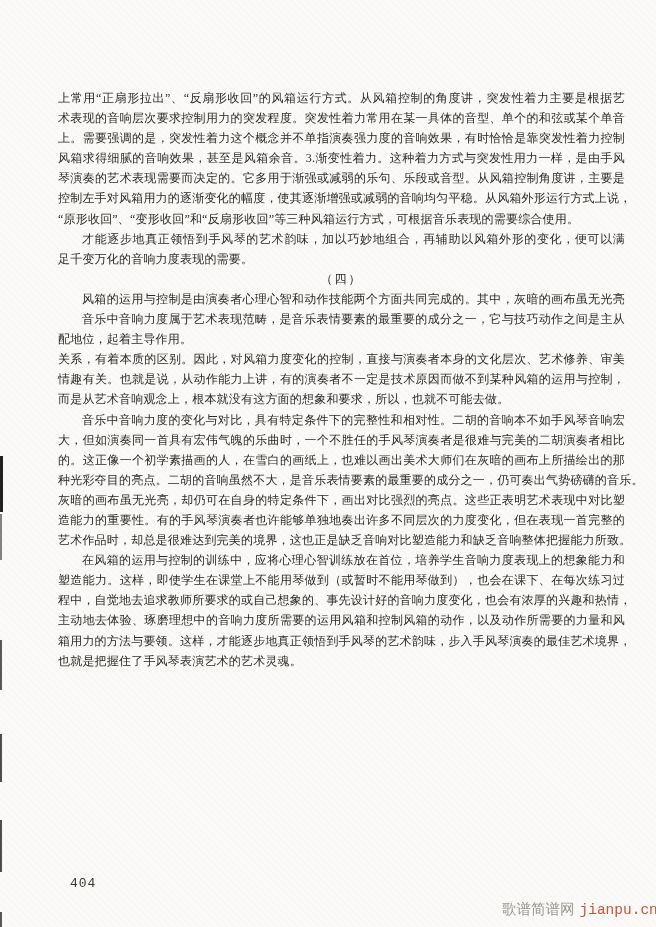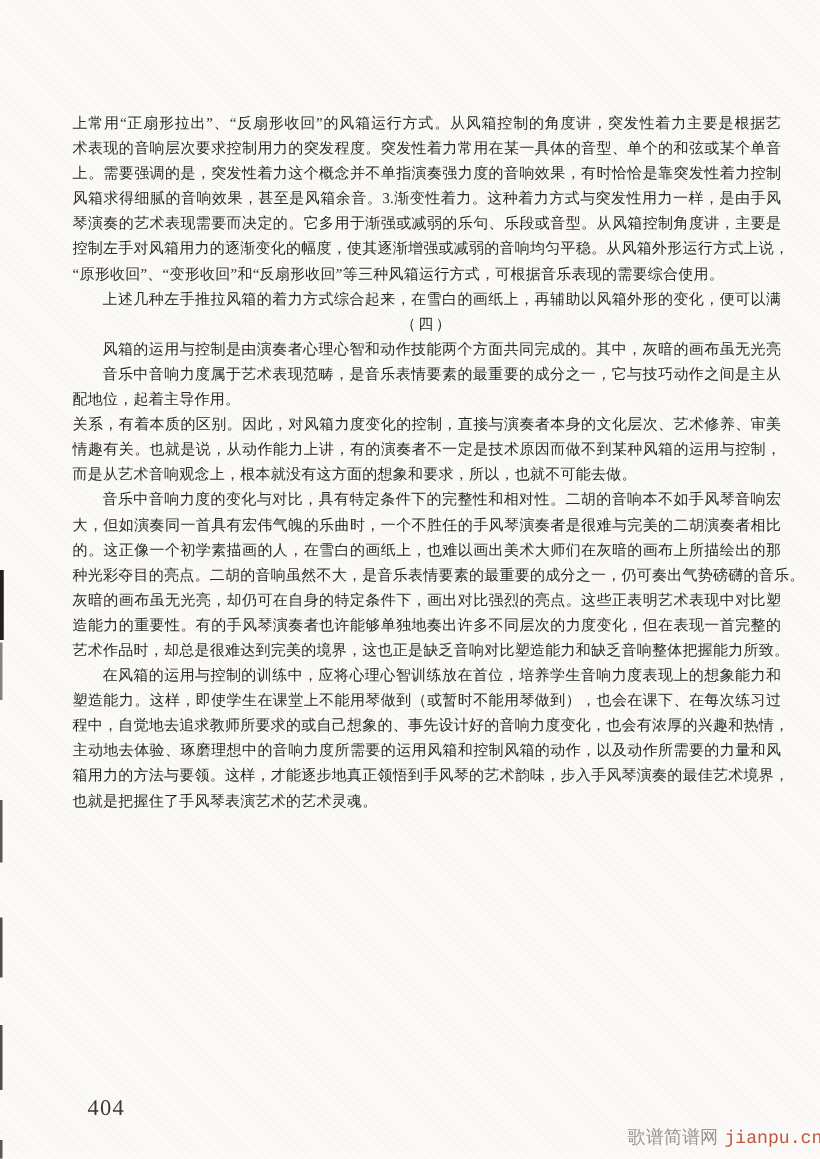--- a/index.html
+++ b/index.html
@@ -24,24 +24,24 @@
   }
   .ln { white-space: nowrap; height: 20.1px; }
   .j { text-align: justify; text-align-last: justify; }
   .ind { text-indent: 2em; }
   .end { text-align: center; text-align-last: left; }
   .center { text-align: center; text-align-last: center; letter-spacing: 2px; }
   .page-number {
     position: absolute;
     left: 70px;
     top: 876px;
-    font-size: 18px;
+    font-size: 13px;
     letter-spacing: 1px;
     color: #39382f;
-    font-family: Liberation Serif, serif;
+    font-family: Liberation Mono, monospace;
   }
   .watermark {
     position: absolute;
     left: 502px;
     top: 900px;
     font-size: 14.5px;
     white-space: nowrap;
     font-family: Liberation Mono, monospace;
     text-align: right;
   }
@@ -55,21 +55,22 @@
 <div class="page">
 
   <div class="body-text">
     <div class="ln j">上常用“正扇形拉出”、“反扇形收回”的风箱运行方式。从风箱控制的角度讲，突发性着力主要是根据艺</div>
     <div class="ln j">术表现的音响层次要求控制用力的突发程度。突发性着力常用在某一具体的音型、单个的和弦或某个单音</div>
     <div class="ln j">上。需要强调的是，突发性着力这个概念并不单指演奏强力度的音响效果，有时恰恰是靠突发性着力控制</div>
     <div class="ln j">风箱求得细腻的音响效果，甚至是风箱余音。3.渐变性着力。这种着力方式与突发性用力一样，是由手风</div>
     <div class="ln j">琴演奏的艺术表现需要而决定的。它多用于渐强或减弱的乐句、乐段或音型。从风箱控制角度讲，主要是</div>
     <div class="ln j">控制左手对风箱用力的逐渐变化的幅度，使其逐渐增强或减弱的音响均匀平稳。从风箱外形运行方式上说，</div>
     <div class="ln end">“原形收回”、“变形收回”和“反扇形收回”等三种风箱运行方式，可根据音乐表现的需要综合使用。</div>
-    <div class="ln j ind">上述几种左手推拉风箱的着力方式综合起来，在雪白的画纸上，再辅助以风箱外形的变化，便可以满</div>
+    <div class="ln j ind">才能逐步地真正领悟到手风琴的艺术韵味，加以巧妙地组合，再辅助以风箱外形的变化，便可以满</div>
+    <div class="ln end">足千变万化的音响力度表现的需要。</div>
     <div class="ln center">（四）</div>
     <div class="ln j ind">风箱的运用与控制是由演奏者心理心智和动作技能两个方面共同完成的。其中，灰暗的画布虽无光亮</div>
     <div class="ln j ind">音乐中音响力度属于艺术表现范畴，是音乐表情要素的最重要的成分之一，它与技巧动作之间是主从</div>
     <div class="ln end">配地位，起着主导作用。</div>
     <div class="ln j">关系，有着本质的区别。因此，对风箱力度变化的控制，直接与演奏者本身的文化层次、艺术修养、审美</div>
     <div class="ln j">情趣有关。也就是说，从动作能力上讲，有的演奏者不一定是技术原因而做不到某种风箱的运用与控制，</div>
     <div class="ln end">而是从艺术音响观念上，根本就没有这方面的想象和要求，所以，也就不可能去做。</div>
     <div class="ln j ind">音乐中音响力度的变化与对比，具有特定条件下的完整性和相对性。二胡的音响本不如手风琴音响宏</div>
     <div class="ln j">大，但如演奏同一首具有宏伟气魄的乐曲时，一个不胜任的手风琴演奏者是很难与完美的二胡演奏者相比</div>
     <div class="ln j">的。这正像一个初学素描画的人，在雪白的画纸上，也难以画出美术大师们在灰暗的画布上所描绘出的那</div>

